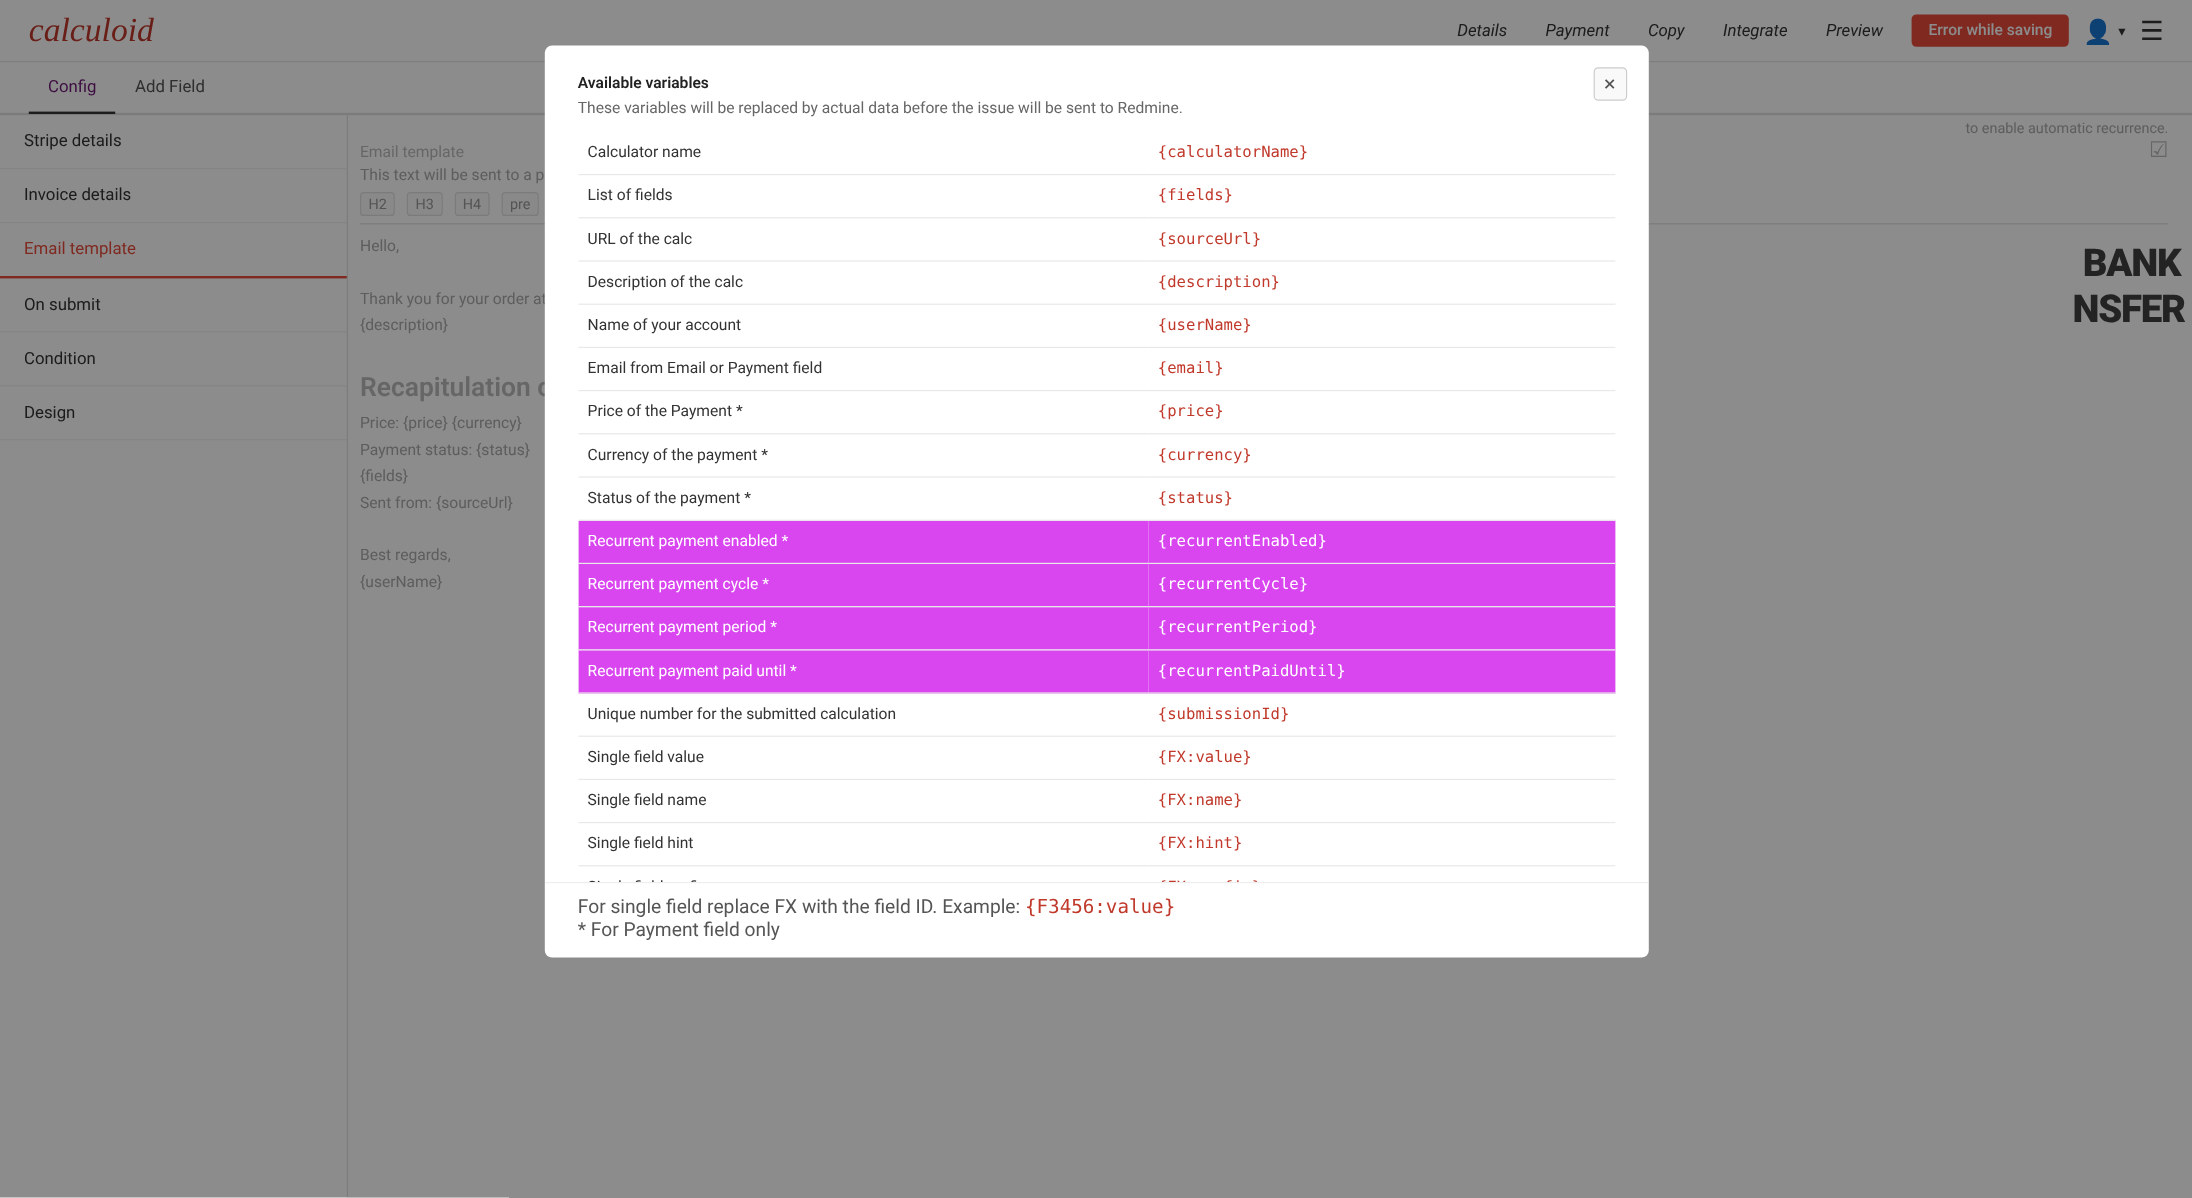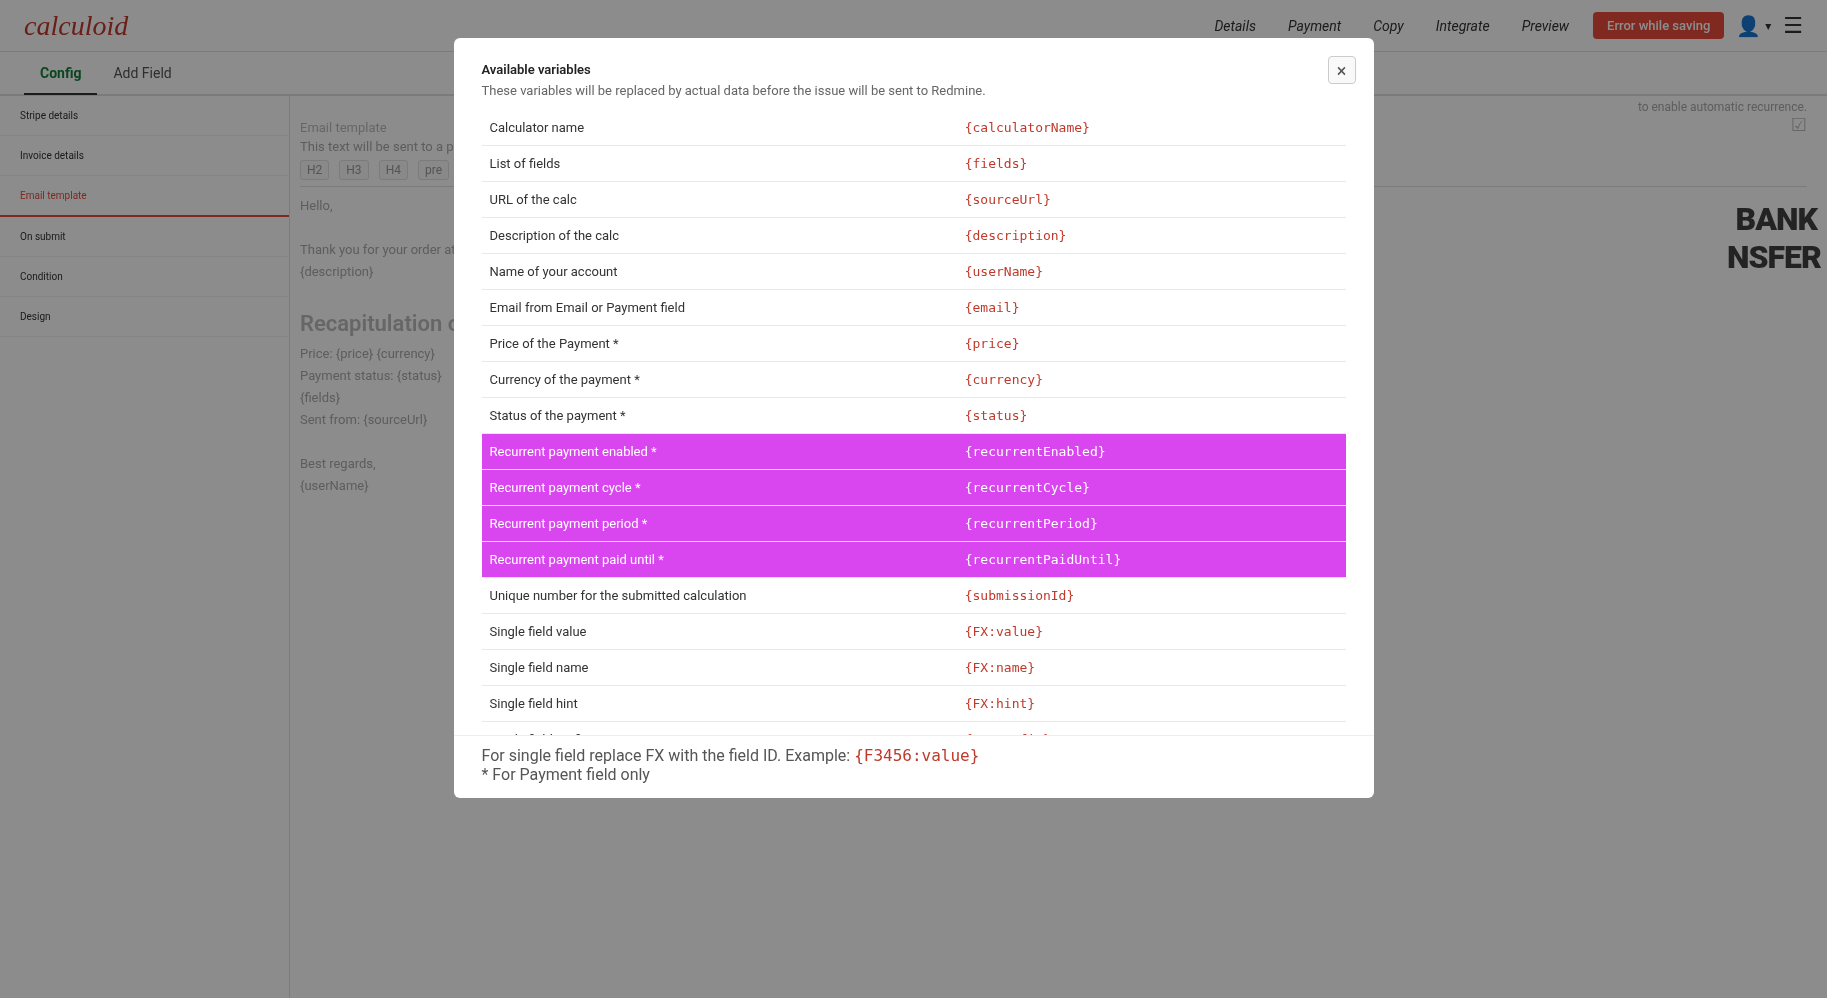--- a/index.html
+++ b/index.html
@@ -92,37 +92,37 @@
     }
     .sec-tab {
       font-size: 14px;
       color: #555;
       padding: 12px 16px;
       cursor: pointer;
       border-bottom: 2px solid transparent;
       margin-bottom: -2px;
     }
     .sec-tab.active {
-      color: #15803d;
+      color: #701a75;
       border-bottom: 2px solid #333;
-      font-weight: 700;
+      font-weight: 400;
     }
 
     
     .sidebar-bg {
       position: absolute;
       top: 96px; left: 0;
       width: 290px;
       height: calc(100% - 96px);
       background: #fff;
       border-right: 1px solid #e0e0e0;
     }
     .sidebar-item {
       padding: 14px 20px;
-      font-size: 10px;
+      font-size: 14px;
       color: #333;
       cursor: pointer;
       border-bottom: 1px solid #f0f0f0;
     }
     .sidebar-item.active {
       color: #e74c3c;
       border-bottom: 2px solid #e74c3c;
     }
 
     

